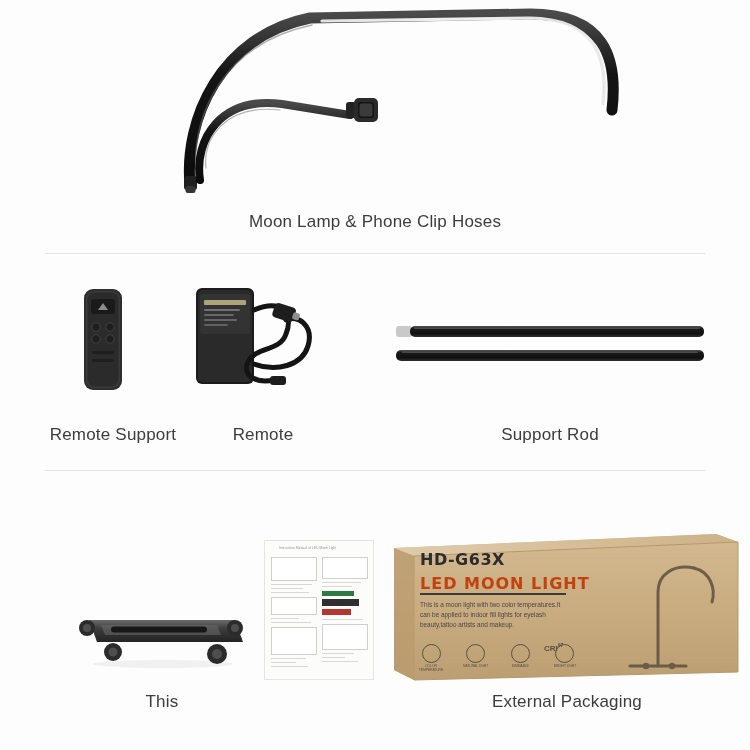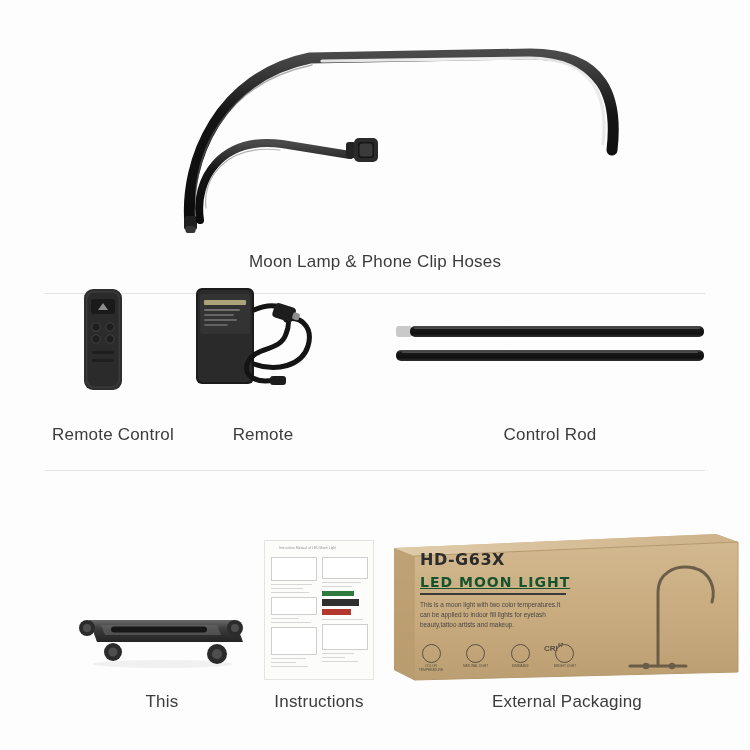--- a/index.html
+++ b/index.html
@@ -38,21 +38,21 @@
   .caption {
     position: absolute;
     text-align: center;
     font-size: 17px;
     color: #3c3c3c;
     letter-spacing: .2px;
     white-space: nowrap;
   }
 
   
-  .s1 { top: 0; height: 255px; margin-top: 40px; }
+  .s1 { top: 0; height: 255px; }
   .lamp-art {
     position: absolute;
     left: 100px;
     top: 0;
     width: 560px;
     height: 200px;
   }
   .cap1 {
     top: 212px;
     left: 0;
@@ -87,24 +87,23 @@
     font-weight: bold;
     font-size: 16px;
     letter-spacing: .5px;
     color: #2c2c2c;
   }
   .pack-title {
     position: absolute;
     left: 28px; top: 42px;
     font-family: "DejaVu Sans", sans-serif;
     font-weight: bold;
-    font-size: 14px;
+    font-size: 16px;
     letter-spacing: 1px;
-    color: #14532d;
-    text-decoration: underline;
+    color: #c2410c;
   }
   .pack-underline {
     position: absolute;
     left: 28px; top: 61px;
     width: 146px; height: 2px;
     background: #3a3a3a;
   }
   .pack-desc {
     position: absolute;
     left: 28px; top: 68px;
@@ -272,23 +271,23 @@
       </defs>
 
       <rect x="6" y="6" width="16" height="11" rx="3" fill="#c9c9c9"></rect>
       <rect x="20" y="6" width="294" height="11" rx="5" fill="url(#rodG)"></rect>
       <rect x="24" y="7.4" width="286" height="1.6" rx="1" fill="#7b7b7b" opacity=".5"></rect>
 
       <rect x="6" y="30" width="308" height="11" rx="5" fill="url(#rodG)"></rect>
       <rect x="12" y="31.4" width="296" height="1.6" rx="1" fill="#7b7b7b" opacity=".5"></rect>
     </svg>
 
-    <div class="caption cap-remote">Remote Control</div>
+    <div class="caption cap-remote">Remote Support</div>
     <div class="caption cap-adapter">Remote</div>
-    <div class="caption cap-rod">Control Rod</div>
+    <div class="caption cap-rod">Support Rod</div>
 
     <div class="divider" style="top:208px"></div>
   </div>
 
   <div class="section s3">
 
     <svg class="base-art" viewBox="0 0 190 70">
       <defs>
         <linearGradient id="baseG" x1="0" y1="0" x2="0" y2="1">
           <stop offset="0%" stop-color="#6a6a6a"></stop>
@@ -397,17 +396,16 @@
           <div class="lbl">BRIGHT LIGHT</div>
         </div>
       </div>
 
       <div class="cri-badge">
         <span>CRI</span><sup style="font-size:5px;">97</sup>
       </div>
     </div>
 
     <div class="caption cap-base">This</div>
-    <div class="caption cap-instr">Instructions</div>
     <div class="caption cap-pack">External Packaging</div>
   </div>
 
 </div>
 
 </body></html>

